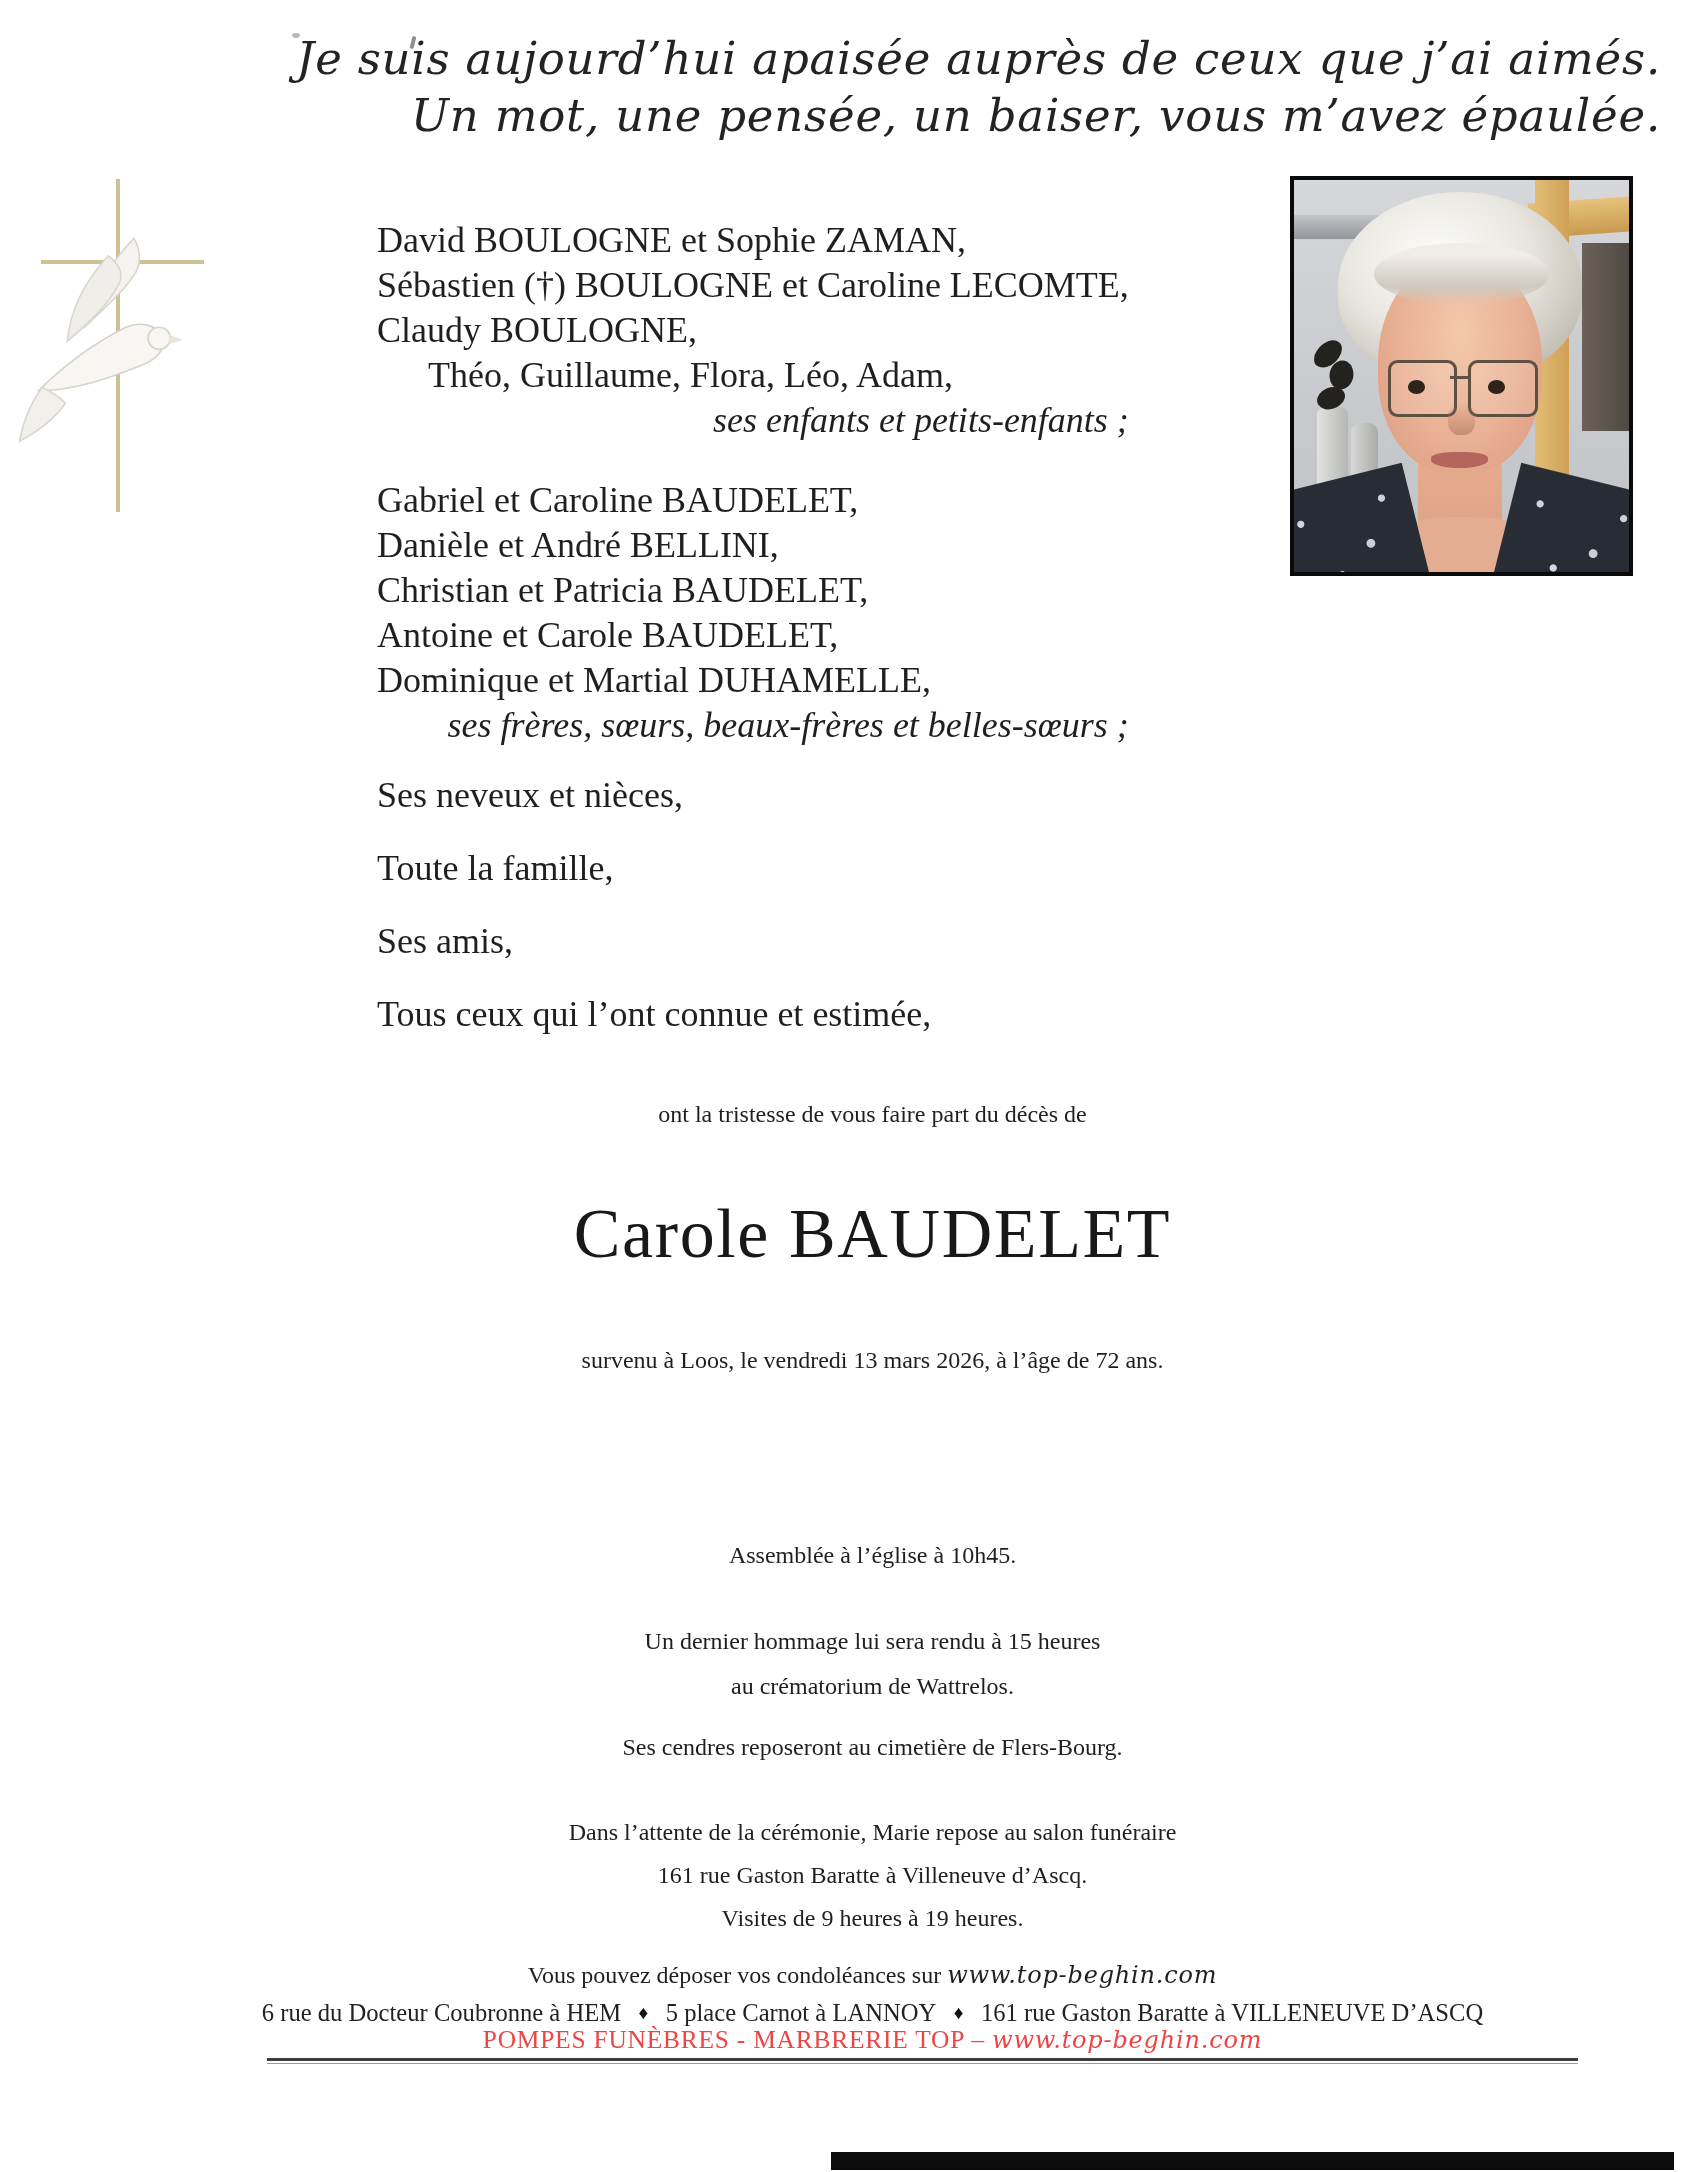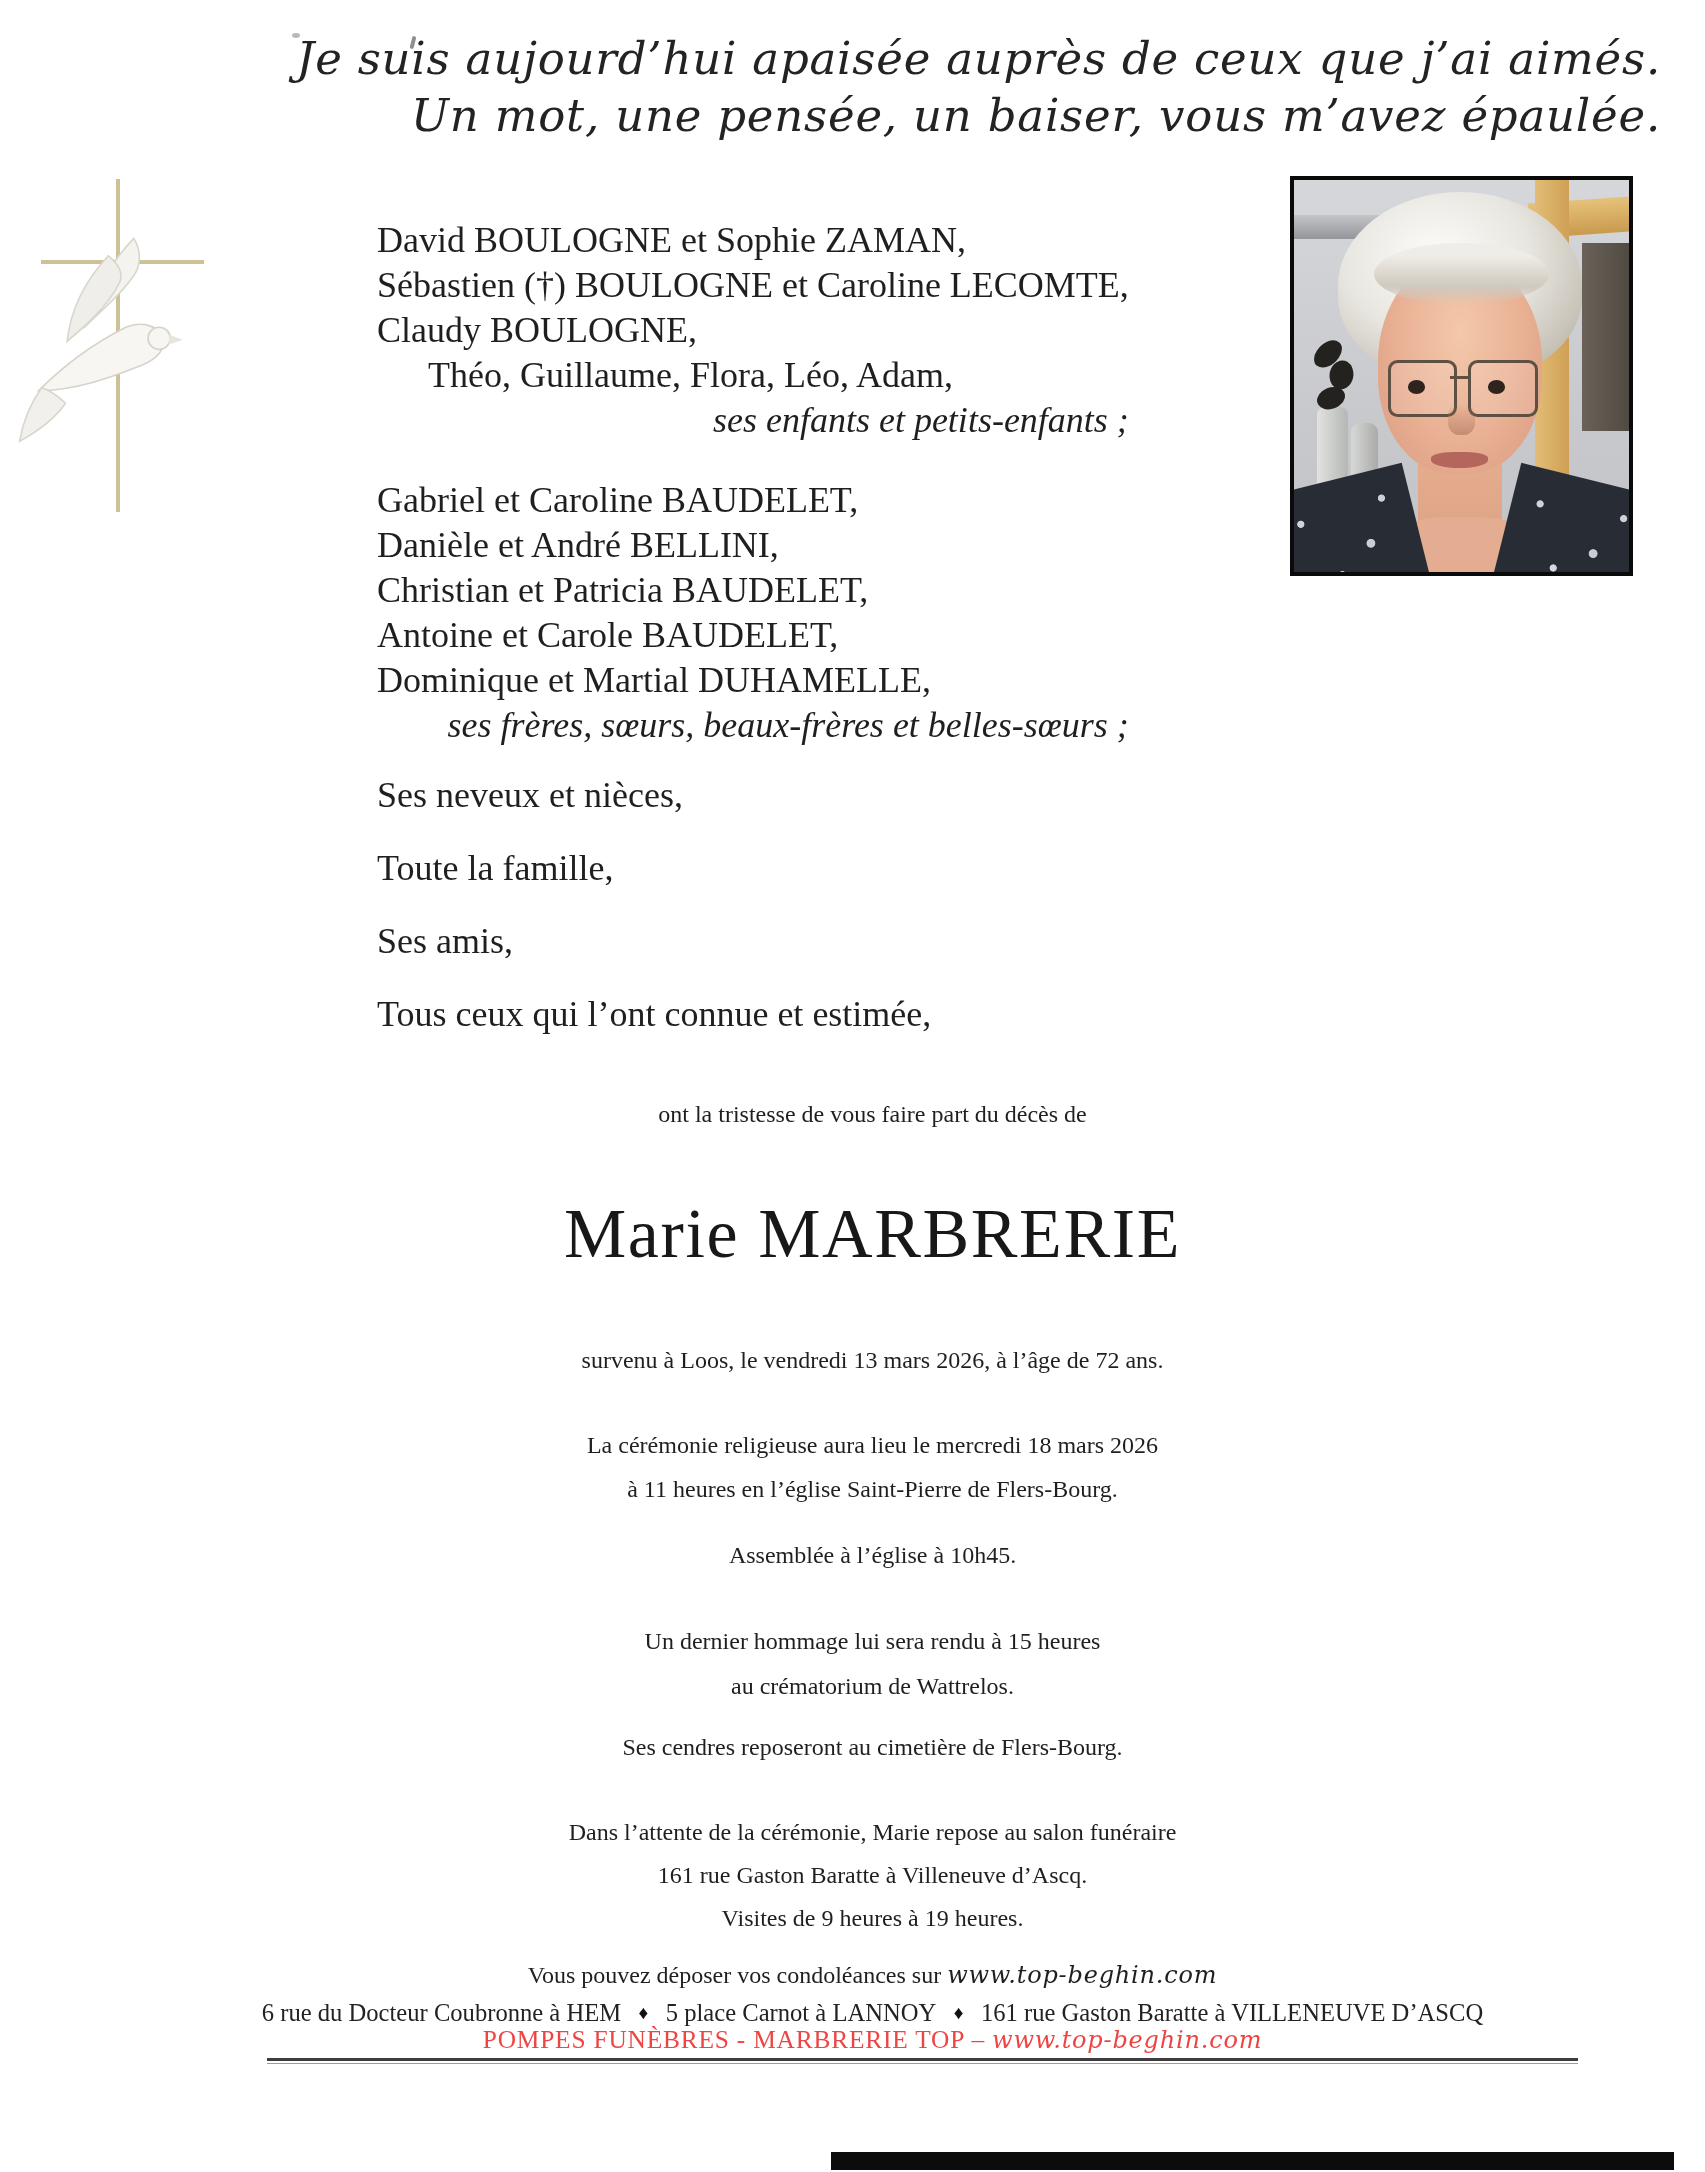--- a/index.html
+++ b/index.html
@@ -167,28 +167,24 @@
     <div class="caption">ses frères, sœurs, beaux-frères et belles-sœurs ;</div>
 
     <div class="gap-md">Ses neveux et nièces,</div>
     <div class="gap-md2">Toute la famille,</div>
     <div class="gap-md2">Ses amis,</div>
     <div class="gap-md2">Tous ceux qui l’ont connue et estimée,</div>
   </div>
 
   <div class="center-col pos-announce">ont la tristesse de vous faire part du décès de</div>
 
-  <div class="center-col pos-name">Marie MARBRERIE</div>
+  <div class="center-col pos-name">Carole BAUDELET</div>
 
   <div class="center-col pos-survenu">survenu à Loos, le vendredi 13 mars 2026, à l’âge de 72 ans.</div>
 
-  <div class="center-col pos-ceremony">
-    <div>La cérémonie religieuse aura lieu le mercredi 18 mars 2026</div>
-    <div>à 11 heures en l’église Saint-Pierre de Flers-Bourg.</div>
-  </div>
 
   <div class="center-col pos-assembly">Assemblée à l’église à 10h45.</div>
 
   <div class="center-col pos-tribute">
     <div>Un dernier hommage lui sera rendu à 15 heures</div>
     <div>au crématorium de Wattrelos.</div>
   </div>
 
   <div class="center-col pos-ashes">Ses cendres reposeront au cimetière de Flers-Bourg.</div>
 

